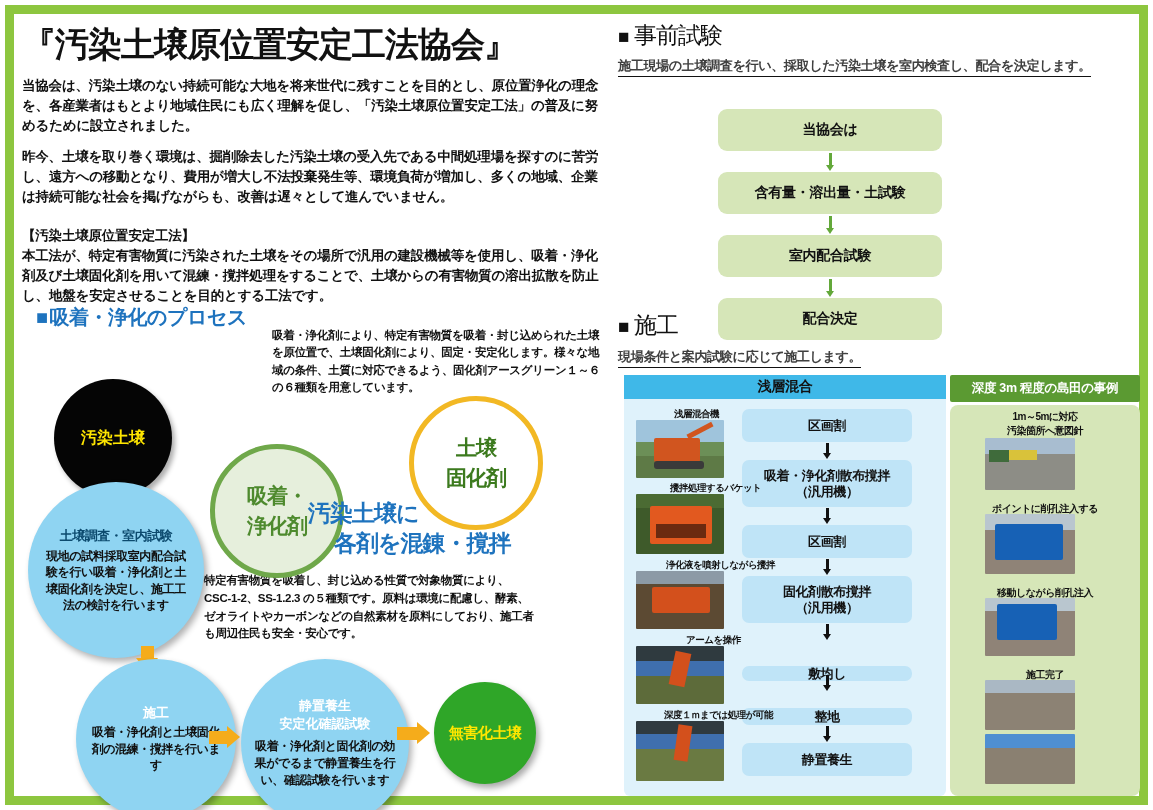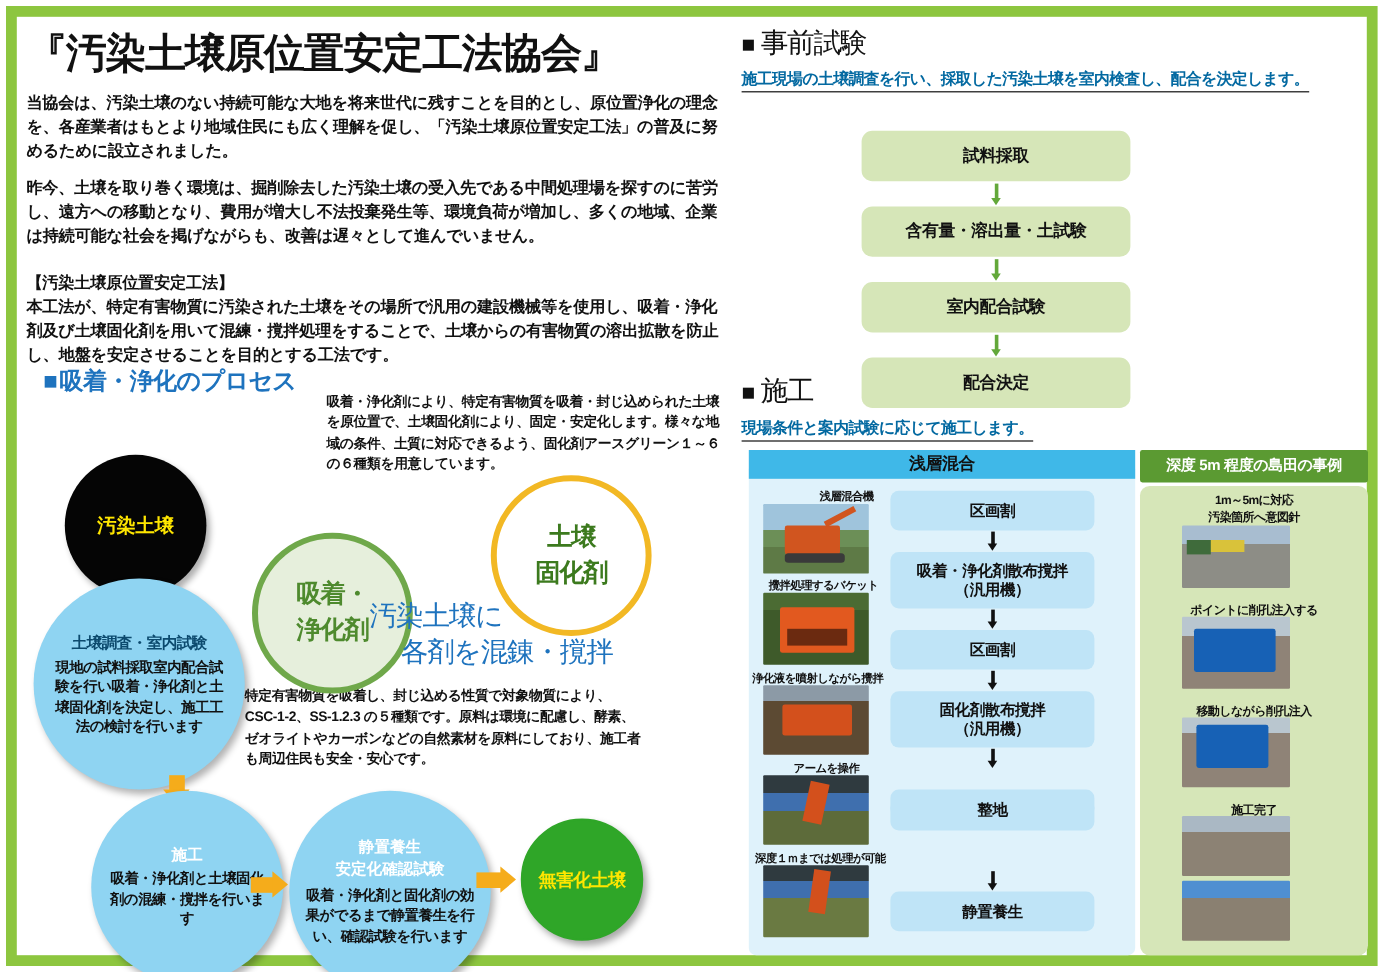--- a/index.html
+++ b/index.html
@@ -112,42 +112,42 @@
   }
   .r-adsorb .t{font-size:21px;font-weight:700;color:#4E8A2E;line-height:1.45;letter-spacing:-1px;}
   .r-solid{
     left:395px;top:382px;width:134px;height:134px;
     background:#ffffff;border:5px solid #F2B824;
   }
   .r-solid .t{font-size:21px;font-weight:700;color:#3C7A1E;line-height:1.45;letter-spacing:-1px;}
 
   .mix-text{
     position:absolute;left:294px;top:485px;width:260px;
-    font-size:23px;font-weight:400;color:#1E73BE;line-height:1.3;letter-spacing:-1px;
+    font-size:23px;font-weight:700;color:#1E73BE;line-height:1.3;letter-spacing:-1px;
   }
   .mix-text .l2{display:block;padding-left:26px;}
   .arrow-vwrap{position:absolute;}
   .arrow-vwrap .s{position:absolute;left:5px;top:0;width:13px;background:#F5AC1B;}
   .arrow-vwrap .h{position:absolute;left:0;width:0;height:0;
      border-left:11px solid transparent;border-right:11px solid transparent;}
   .arrow-hwrap{position:absolute;}
   .arrow-hwrap .s{position:absolute;top:5px;left:0;height:13px;background:#F5AC1B;}
   .arrow-hwrap .h{position:absolute;top:0;width:0;height:0;
      border-top:11px solid transparent;border-bottom:11px solid transparent;
      border-left:13px solid #F5AC1B;}
 
   
   .right{position:absolute;left:600px;top:0;width:525px;height:782px;}
 
   .sec-head{
     position:absolute;font-size:23px;font-weight:500;color:#111;letter-spacing:-1px;
   }
   .sec-head .sq{font-size:19px;}
   .sec-sub{
-    position:absolute;font-size:13.2px;font-weight:700;color:#0369a1;
+    position:absolute;font-size:13.2px;font-weight:700;color:#404040;
     border-bottom:1.6px solid #111;padding-bottom:1px;letter-spacing:-0.5px;
     white-space:nowrap;
   }
 
   .gbox{
     position:absolute;left:104px;width:224px;height:42px;
     background:#D6E6B8;border-radius:9px;
     display:flex;align-items:center;justify-content:center;
     font-size:14px;font-weight:700;color:#111;letter-spacing:-0.3px;
   }
@@ -192,21 +192,21 @@
   .barrow{position:absolute;left:209px;width:9px;}
   .barrow .s{position:absolute;left:3px;top:0;width:3px;background:#111;}
   .barrow .h{position:absolute;left:0;width:0;height:0;
     border-left:4.5px solid transparent;border-right:4.5px solid transparent;
     border-top:6px solid #111;}
 
   
   .photo{position:absolute;border-radius:1px;overflow:hidden;}
   .cap{
     position:absolute;font-size:9.5px;font-weight:700;color:#111;
-    text-align:right;letter-spacing:-0.5px;white-space:nowrap;
+    text-align:left;letter-spacing:-0.5px;white-space:nowrap;margin-left:42px;
   }
   .cap-g{
     position:absolute;font-size:10px;font-weight:700;color:#111;
     text-align:center;letter-spacing:-0.5px;white-space:nowrap;
   }
 </style>
 </head>
 <body>
 
 <div class="page">
@@ -289,21 +289,21 @@
     </div>
 
     <div class="right">
 
       <div class="sec-head" style="left:4px;top:6px;">
         <span class="sq">■</span>
         <span>事前試験</span>
       </div>
       <div class="sec-sub" style="left:4px;top:43px;">施工現場の土壌調査を行い、採取した汚染土壌を室内検査し、配合を決定します。</div>
 
-      <div class="gbox" style="top:95px;">試料採取</div>
+      <div class="gbox" style="top:95px;">当協会は</div>
       <div class="garrow" style="top:139px;height:19px;">
         <div class="s" style="height:13px;"></div>
           <div class="h" style="top:12px;"></div>
       </div>
       <div class="gbox" style="top:158px;">含有量・溶出量・土試験</div>
       <div class="garrow" style="top:202px;height:19px;">
         <div class="s" style="height:13px;"></div>
           <div class="h" style="top:12px;"></div>
       </div>
       <div class="gbox" style="top:221px;">室内配合試験</div>
@@ -316,21 +316,21 @@
       <div class="sec-head" style="left:4px;top:296px;">
         <span class="sq">■</span>
         <span>施工</span>
       </div>
       <div class="sec-sub" style="left:4px;top:334px;">現場条件と案内試験に応じて施工します。</div>
 
       <div class="panel-blue"></div>
       <div class="panel-blue-hd">浅層混合</div>
 
       <div class="panel-green"></div>
-      <div class="panel-green-hd">深度 5m 程度の島田の事例</div>
+      <div class="panel-green-hd">深度 3m 程度の島田の事例</div>
 
       <div class="bbox" style="top:395px;height:33px;">
         <span>区画割</span>
       </div>
       <div class="barrow" style="top:429px;height:16px;">
         <div class="s" style="height:11px;"></div>
           <div class="h" style="top:10px;"></div>
       </div>
 
       <div class="bbox" style="top:446px;height:47px;">
@@ -360,21 +360,21 @@
       </div>
 
       <div class="bbox" style="top:652px;height:15px;">
         <span>敷均し</span>
       </div>
       <div class="barrow" style="top:661px;height:16px;">
         <div class="s" style="height:11px;"></div>
           <div class="h" style="top:10px;"></div>
       </div>
 
-      <div class="bbox" style="top:644px;height:34px;">
+      <div class="bbox" style="top:694px;height:17px;">
         <span>整地</span>
       </div>
       <div class="barrow" style="top:712px;height:16px;">
         <div class="s" style="height:11px;"></div>
           <div class="h" style="top:10px;"></div>
       </div>
 
       <div class="bbox" style="top:729px;height:33px;">
         <span>静置養生</span>
       </div>

